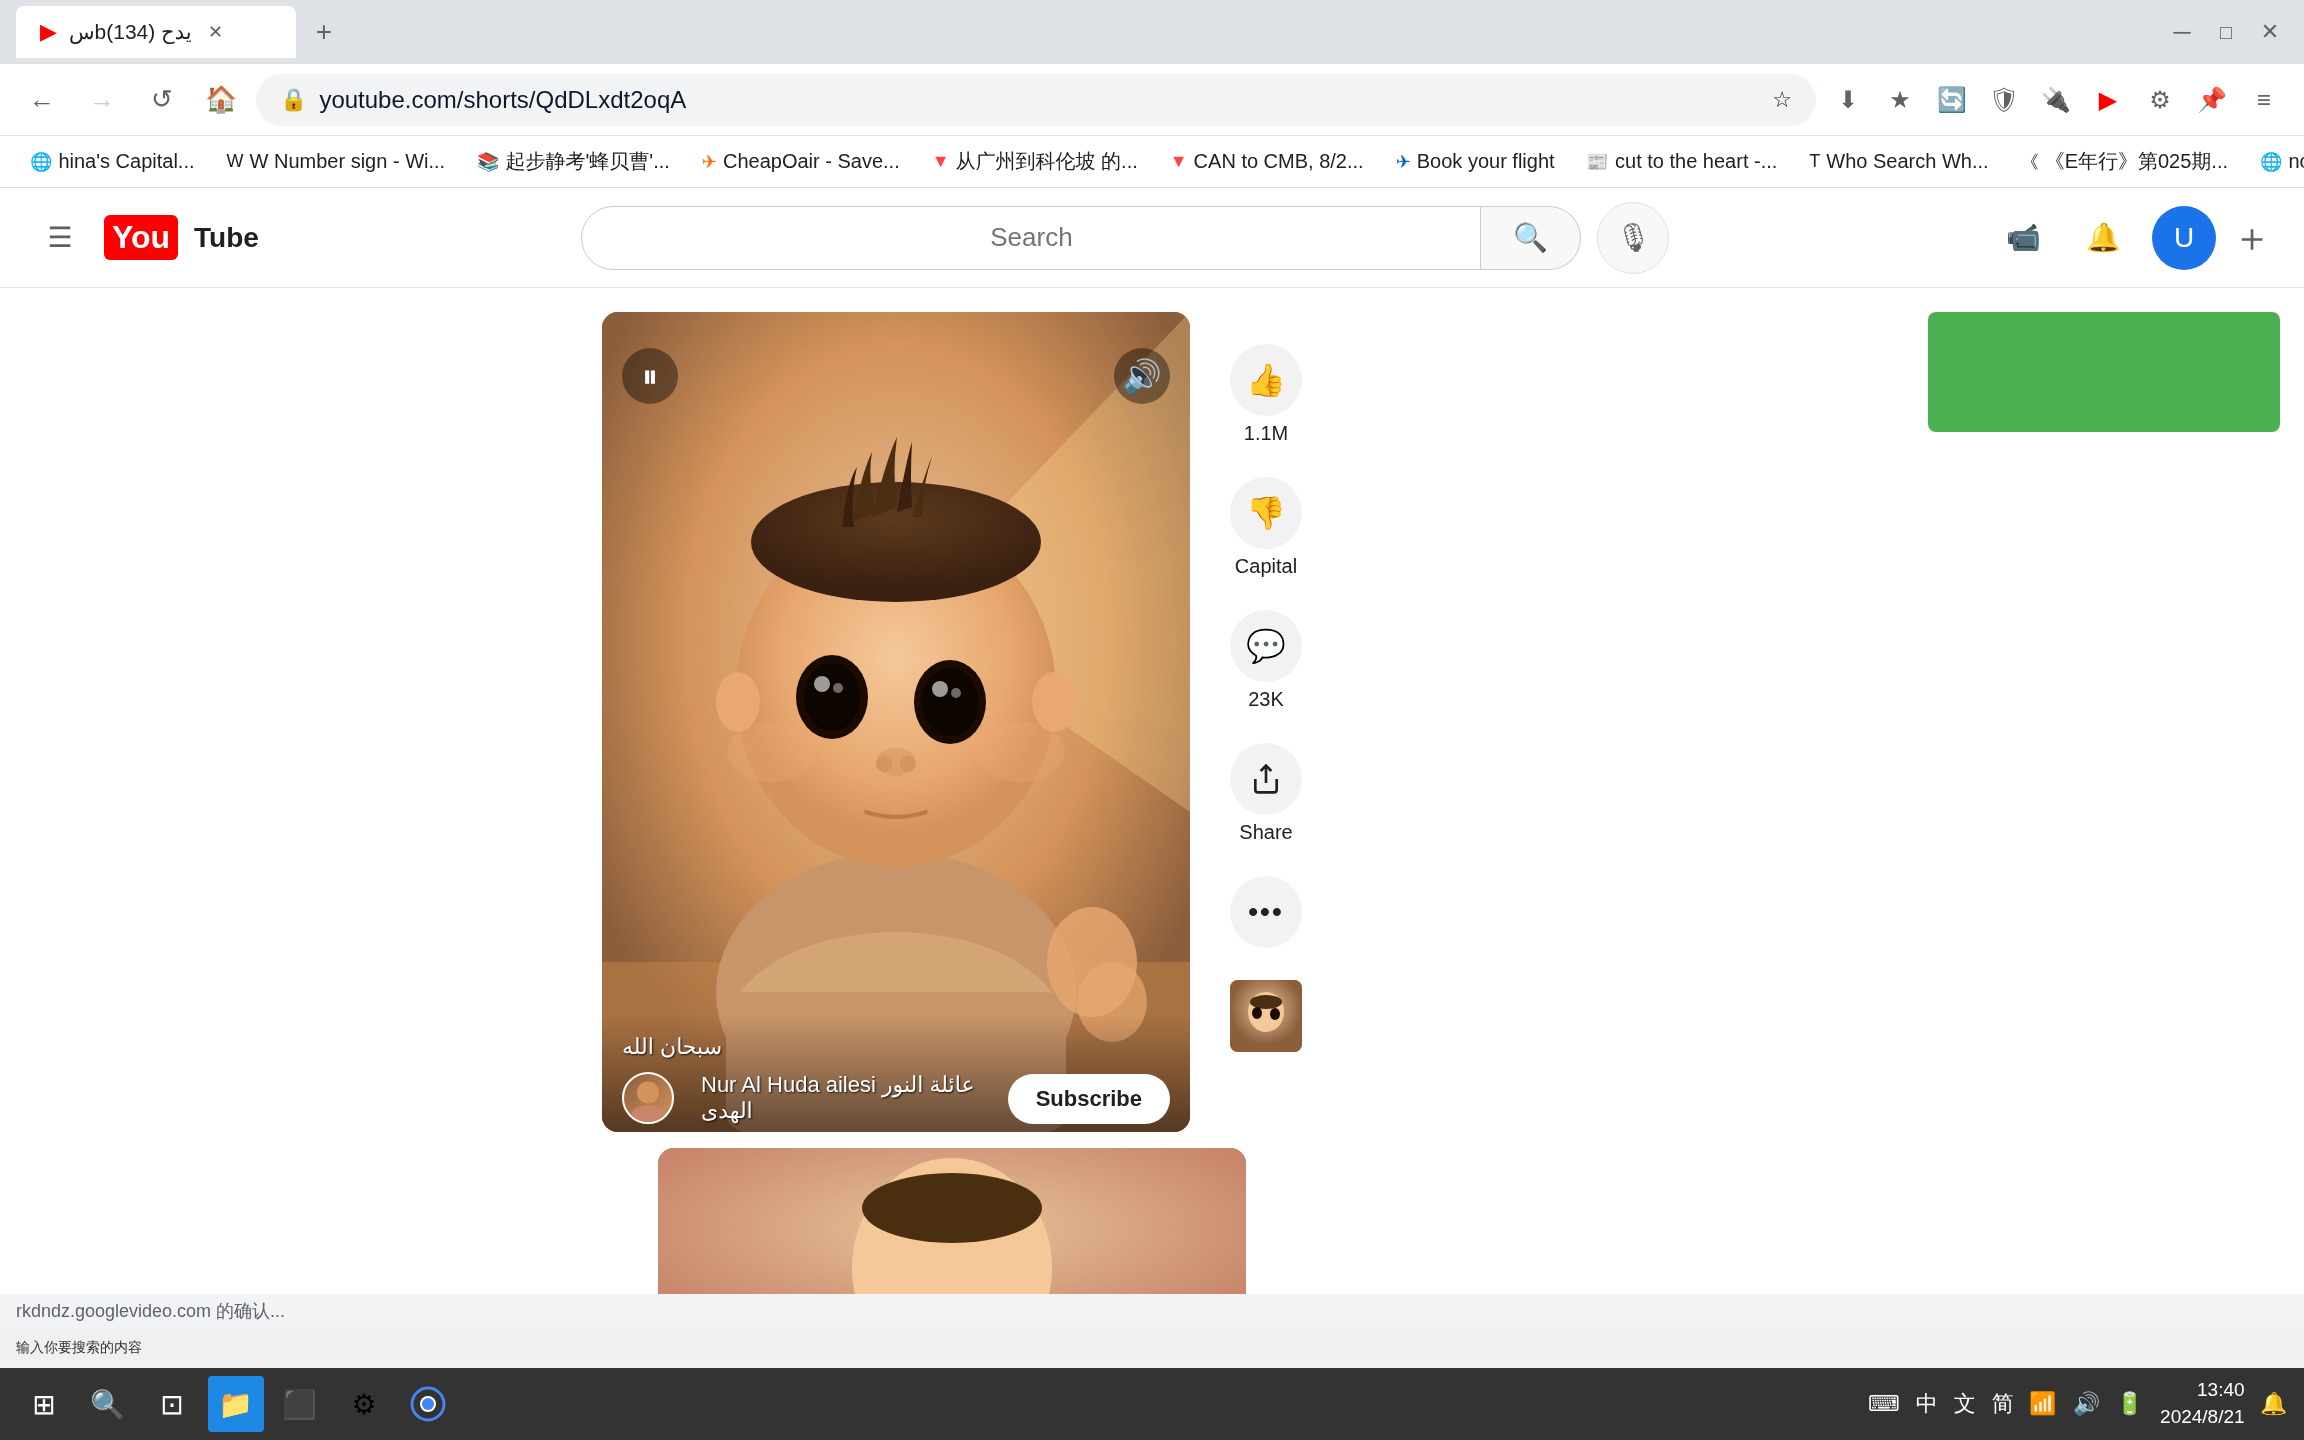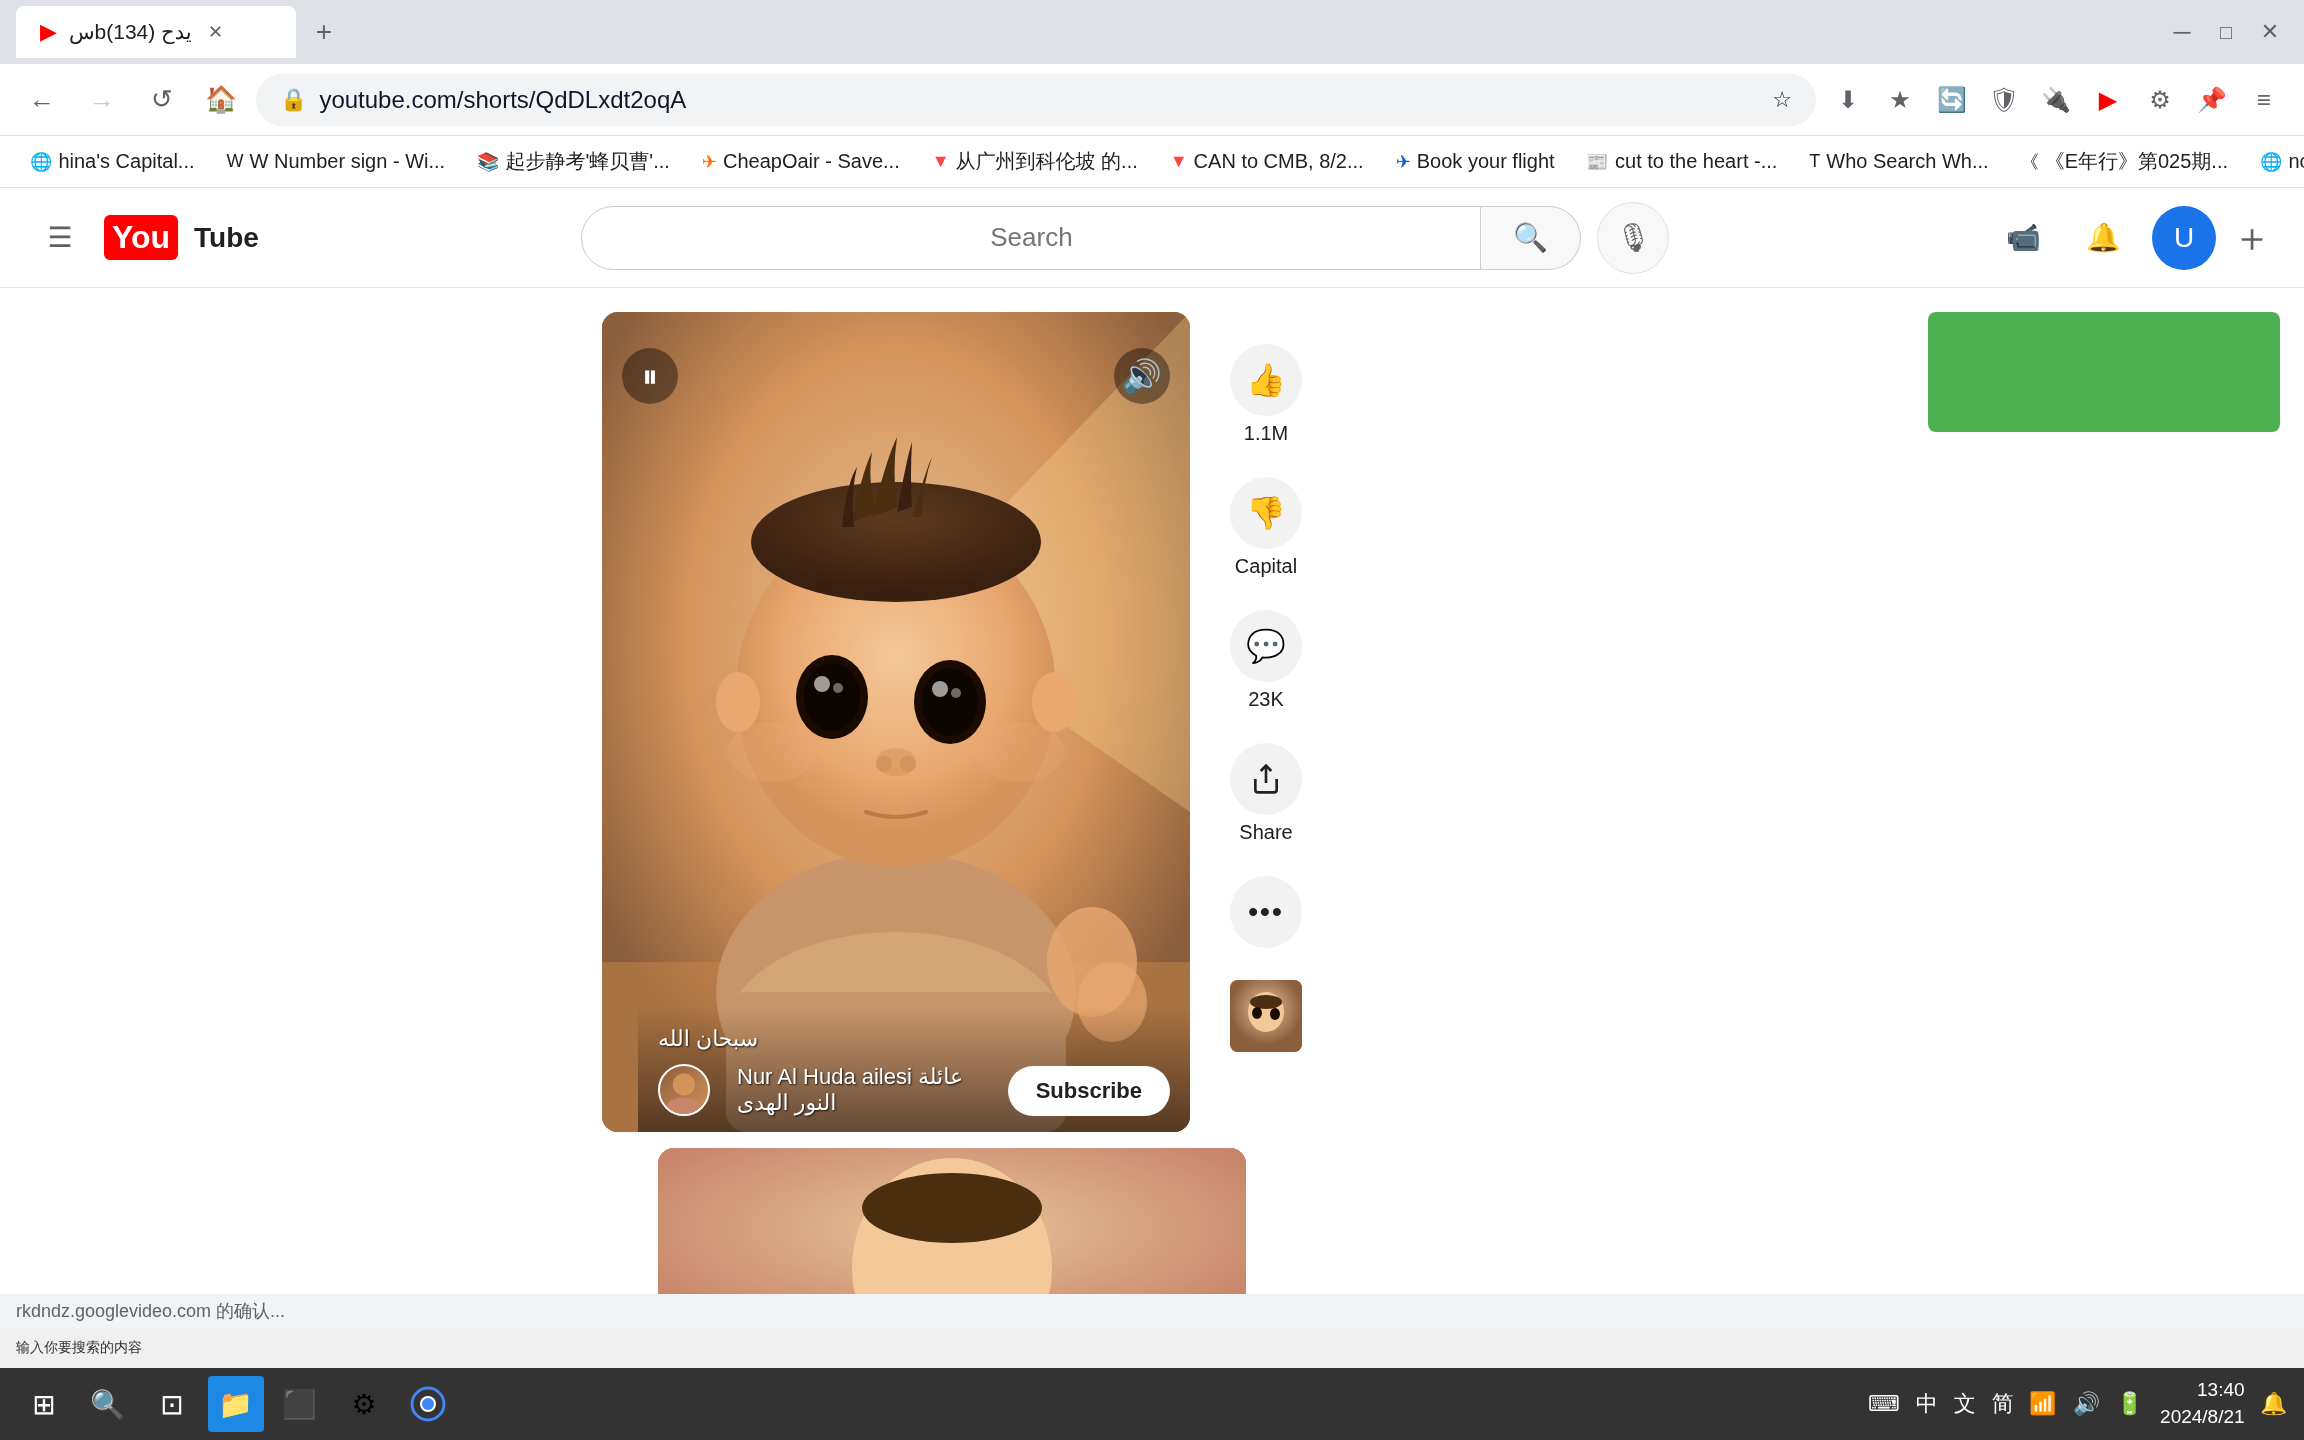--- a/index.html
+++ b/index.html
@@ -312,23 +312,22 @@
       cursor: pointer;
       background: rgba(0,0,0,0.3);
       border-radius: 50%;
     }
 
     .video-bottom-info {
       position: absolute;
       bottom: 0;
       left: 0;
       right: 0;
-      padding: 20px 20px 16px;
+      padding: 20px 20px 8px;
       background: linear-gradient(transparent, rgba(0,0,0,0.5));
-      margin-left: 36px;
     }
 
     .arabic-text {
       color: #fff;
       font-size: 22px;
       margin-bottom: 12px;
       text-shadow: 1px 1px 2px rgba(0,0,0,0.8);
       font-family: Arial, sans-serif;
     }
 

